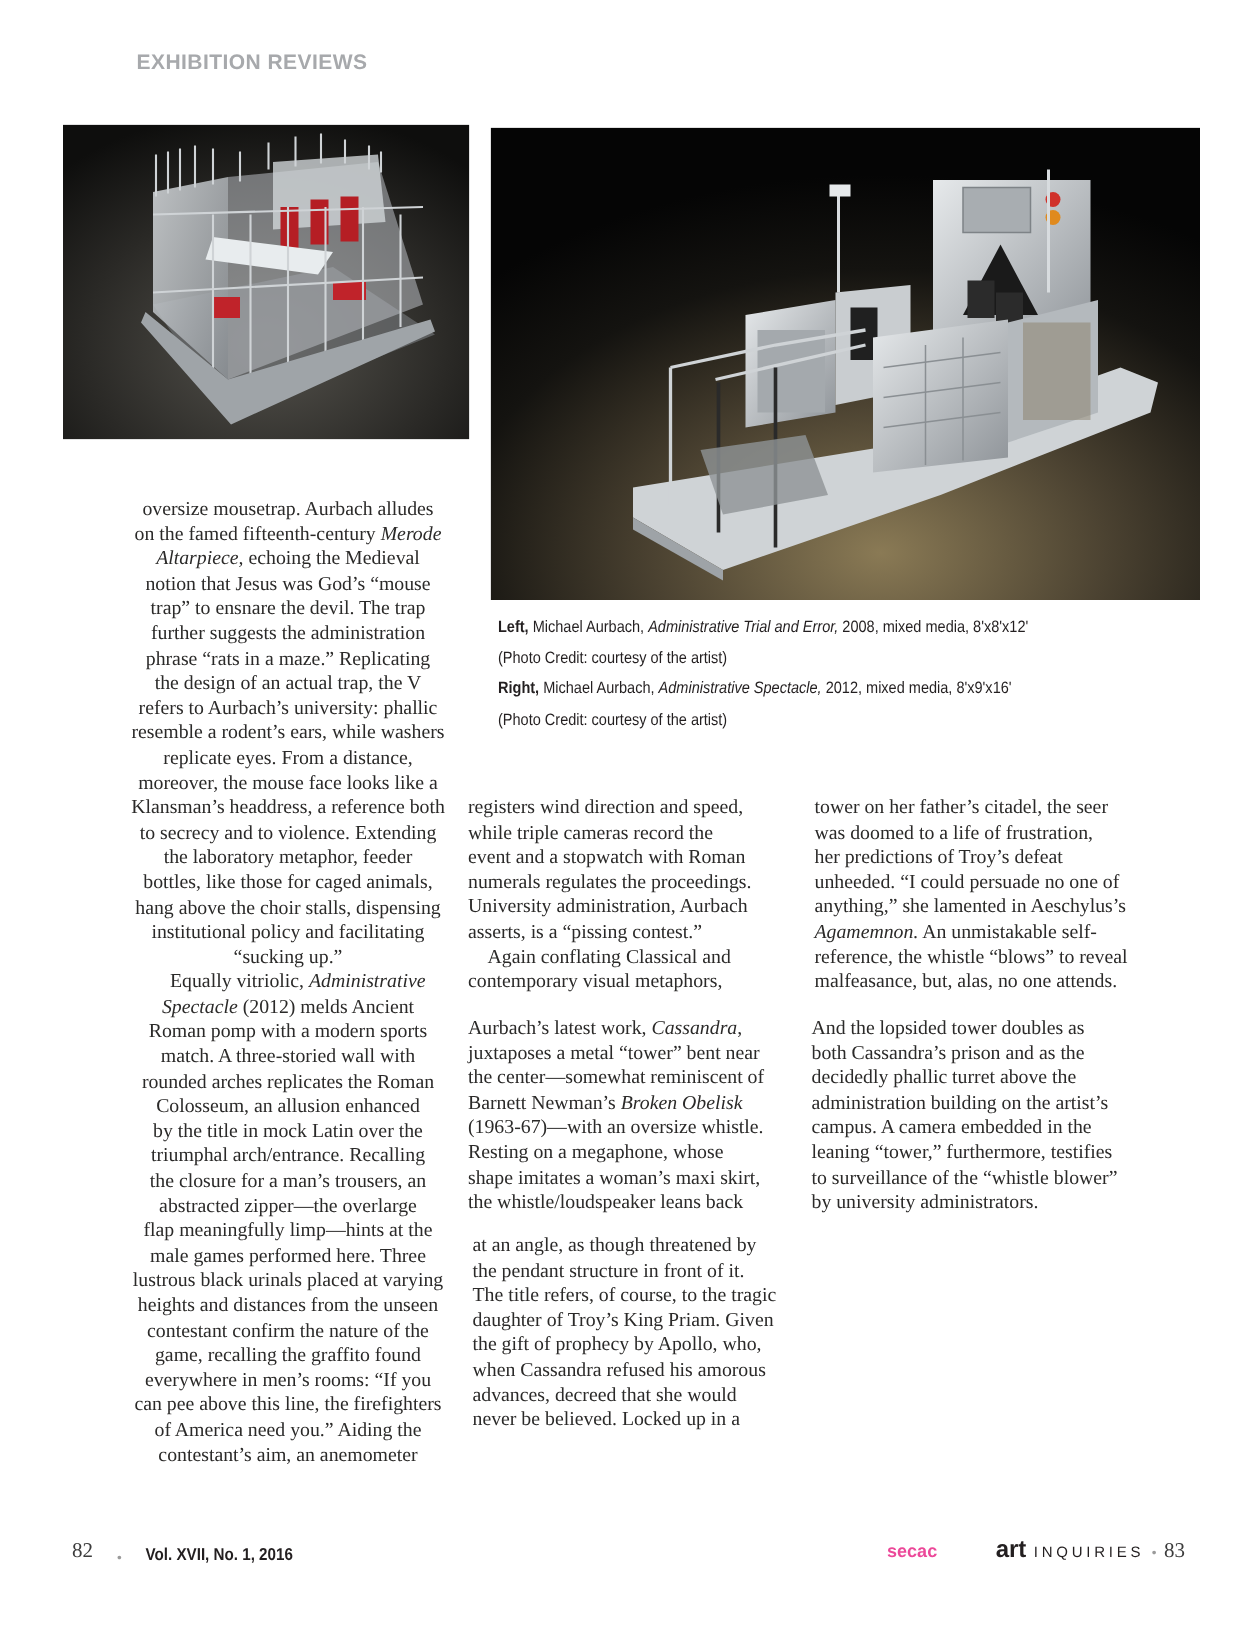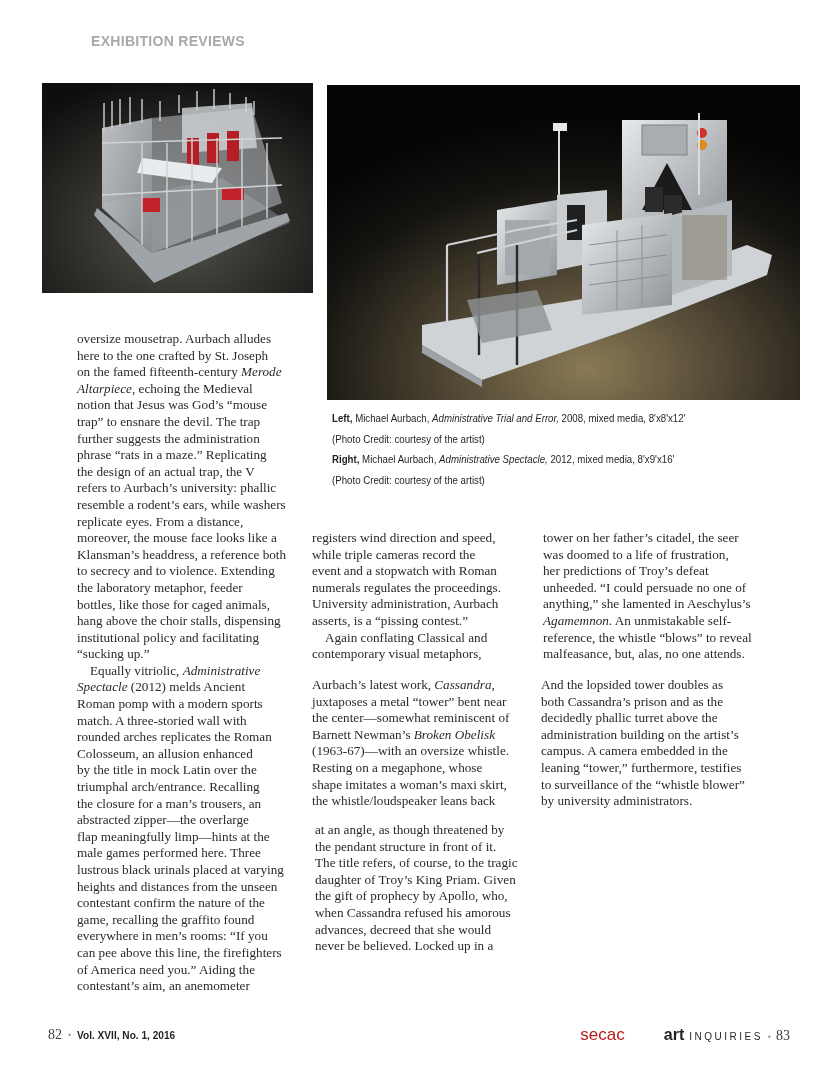--- a/index.html
+++ b/index.html
@@ -26,39 +26,39 @@
   #caption-right { top: 449px; }
 
   .col {
     position: absolute;
     font-family: "Liberation Serif", serif; font-size: 13.2px;
     line-height: 16.6px; color: #2b2a29;
   }
   .col i { font-style: italic; }
   .line { display: block; white-space: nowrap; }
 
-  #col1 { left: 77px; top: 331px; width: 230px; }
+  #col1 { left: 77px; top: 331px; width: 230px; text-align: center; }
   #col2a { left: 312px; top: 530px; width: 210px; }
   #col2b { left: 312px; top: 677px; width: 210px; }
   #col2c { left: 315px; top: 822px; width: 210px; }
   #col3a { left: 543px; top: 530px; width: 230px; }
   #col3b { left: 541px; top: 677px; width: 230px; }
 
   .footer-left {
     position: absolute; left: 48px; top: 1027px;
-    display: flex; align-items: center; gap: 6px; white-space: nowrap;
+    display: flex; align-items: flex-end; gap: 16px; white-space: nowrap;
   }
   .folio { font-family: "Liberation Serif", serif; font-size: 14px; color: #3c3c3c; }
   .bullet { color: #9a9a9a; font-size: 9px; font-family: "Liberation Sans", sans-serif; }
   .issue { font-family: "Liberation Sans", sans-serif; font-weight: bold; font-size: 11.5px; color: #231f20; transform: scaleX(0.88); transform-origin: left center; }
   .footer-right {
     position: absolute; right: 50px; top: 1025px;
     display: flex; align-items: baseline; gap: 5px; white-space: nowrap;
   }
-  .brand-secac { font-family: "Liberation Sans", sans-serif; font-weight: normal; font-size: 17px; color: #b91c1c; }
+  .brand-secac { font-family: "Liberation Sans", sans-serif; font-weight: bold; font-size: 12px; color: #ec4899; }
   .brand-art { font-family: "Liberation Sans", sans-serif; font-weight: bold; font-size: 16px; color: #231f20; margin-left: 34px; }
   .brand-inq { font-family: "Liberation Sans", sans-serif; font-size: 10px; letter-spacing: 2.5px; color: #231f20; }
 </style>
 </head>
 <body>
 
 <div class="section-header">EXHIBITION REVIEWS</div>
 
 <div class="photo" id="photo-left" aria-label="Administrative Trial and Error installation: metal cage structure with spires and red seats">
   <svg viewBox="0 0 271 210" preserveAspectRatio="none">
@@ -174,21 +174,20 @@
   <span class="line"><b>Left,</b><span> Michael Aurbach, </span><i>Administrative Trial and Error,</i><span> 2008, mixed media, 8'x8'x12'</span></span>
   <span class="line">(Photo Credit: courtesy of the artist)</span>
 </div>
 <div class="caption" id="caption-right">
   <span class="line"><b>Right,</b><span> Michael Aurbach, </span><i>Administrative Spectacle,</i><span> 2012, mixed media, 8'x9'x16'</span></span>
   <span class="line">(Photo Credit: courtesy of the artist)</span>
 </div>
 
 <div class="col" id="col1">
   <span class="line">oversize mousetrap. Aurbach alludes</span>
-  <span class="line">here to the one crafted by St. Joseph</span>
   <span class="line"><span>on the famed fifteenth-century </span><i>Merode</i></span>
   <span class="line"><i>Altarpiece,</i><span> echoing the Medieval</span></span>
   <span class="line">notion that Jesus was God’s “mouse</span>
   <span class="line">trap” to ensnare the devil. The trap</span>
   <span class="line">further suggests the administration</span>
   <span class="line">phrase “rats in a maze.” Replicating</span>
   <span class="line">the design of an actual trap, the V</span>
   <span class="line">refers to Aurbach’s university: phallic</span>
   <span class="line">resemble a rodent’s ears, while washers</span>
   <span class="line">replicate eyes. From a distance,</span>

